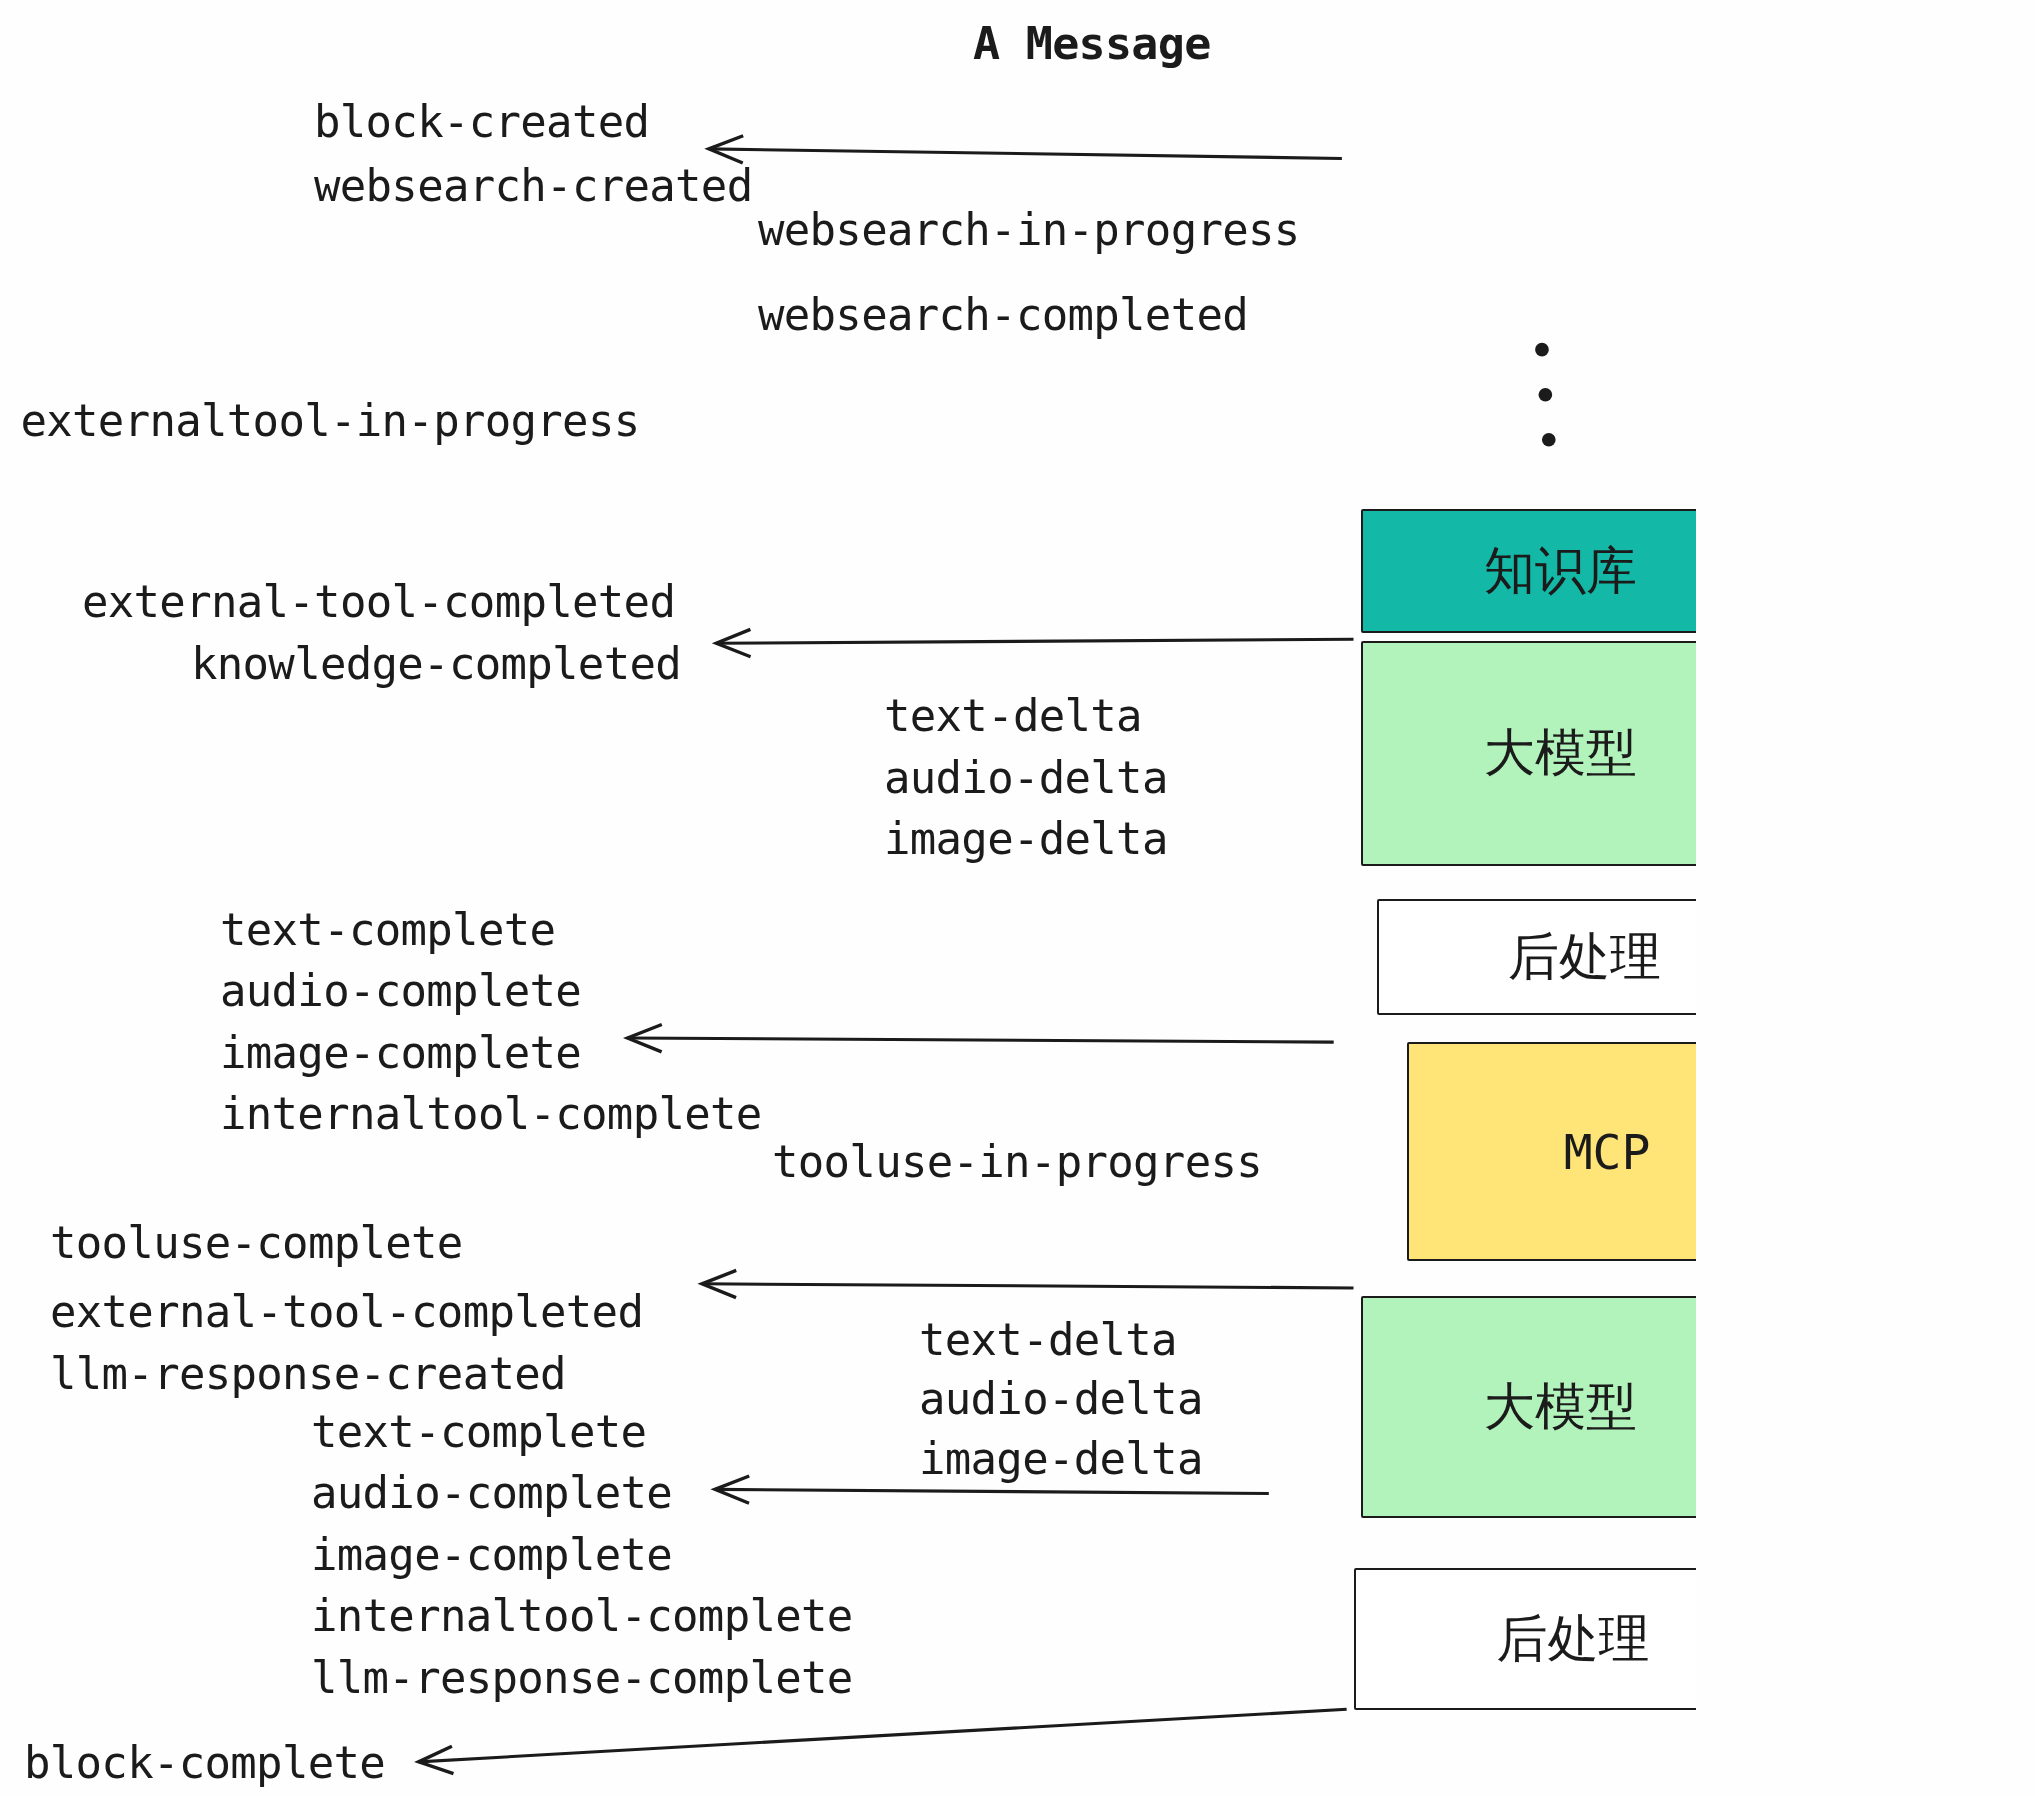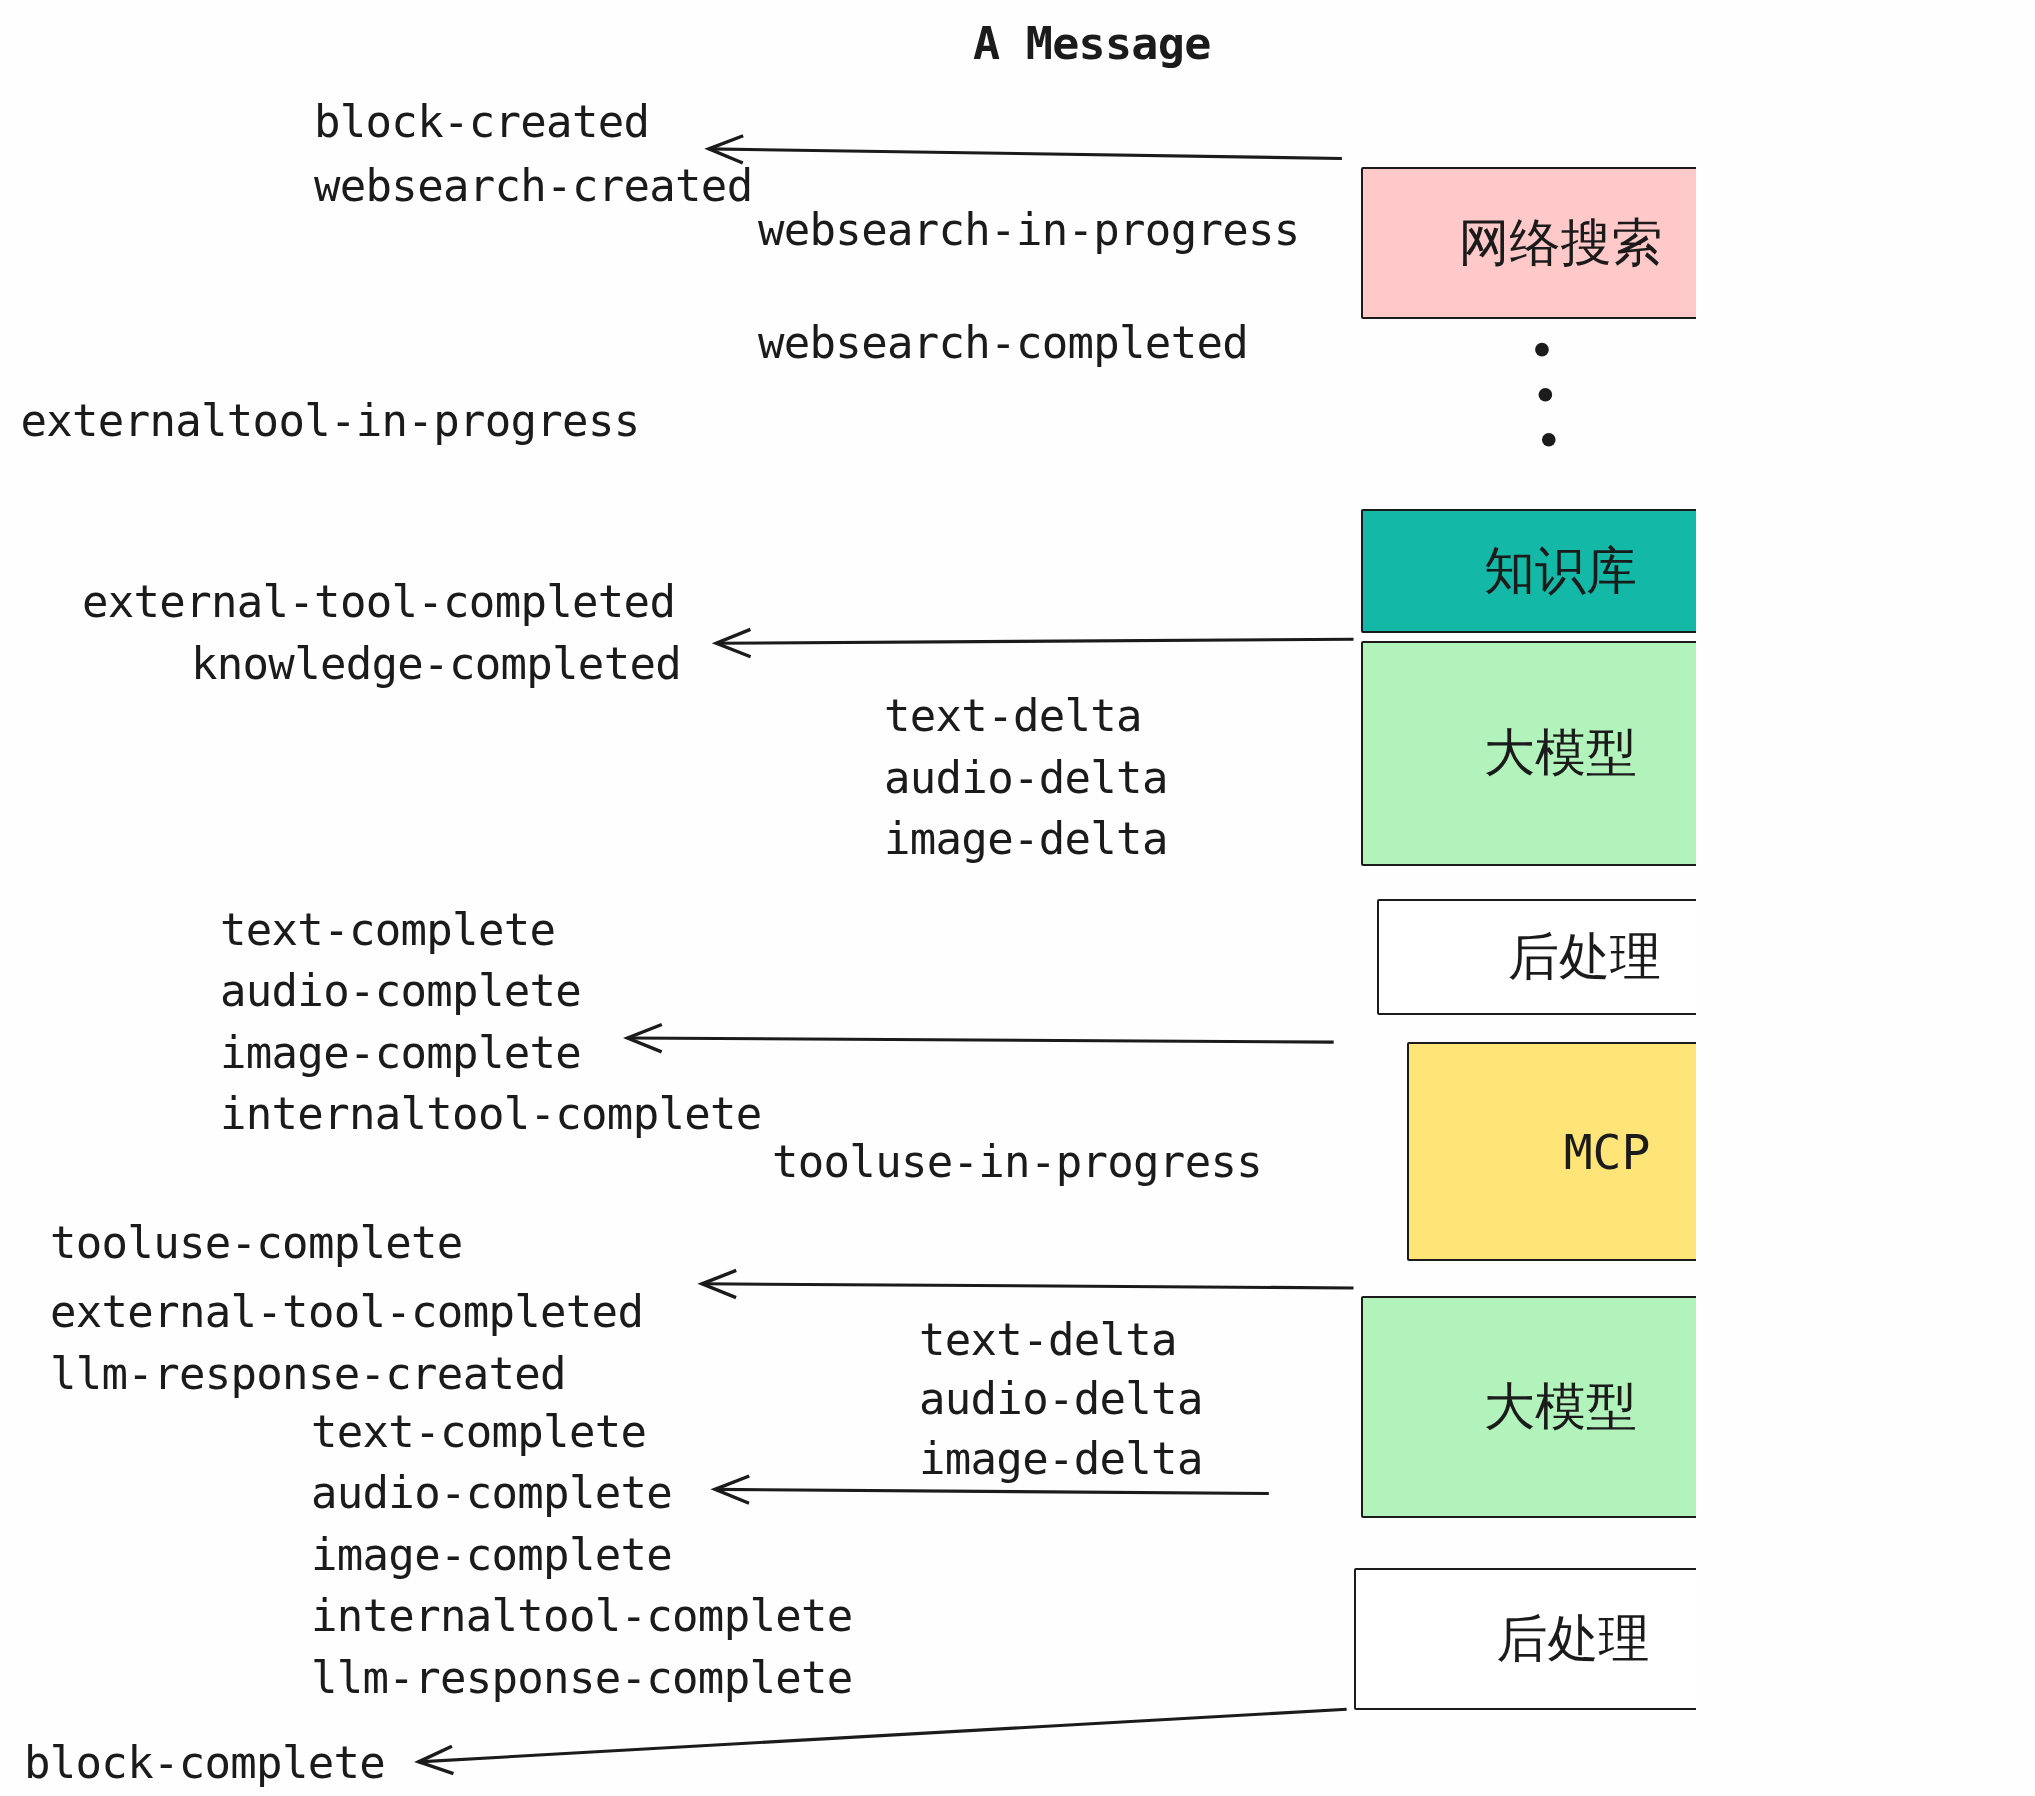--- a/index.html
+++ b/index.html
@@ -102,32 +102,29 @@
   <div class="ev" style="left:50px; top:1287px;">external-tool-completed</div>
   <div class="ev" style="left:50px; top:1349px;">llm-response-created</div>
   <div class="ev" style="left:311px; top:1407px;">text-complete</div>
   <div class="ev" style="left:311px; top:1468px;">audio-complete</div>
   <div class="ev" style="left:311px; top:1530px;">image-complete</div>
   <div class="ev" style="left:311px; top:1591px;">internaltool-complete</div>
   <div class="ev" style="left:311px; top:1653px;">llm-response-complete</div>
   <div class="ev" style="left:24px; top:1738px;">block-complete</div>
 
   <div class="ev" style="left:758px; top:205px;">websearch-in-progress</div>
-  <div class="ev" style="left:758px; top:290px;margin-top:28px;">websearch-completed</div>
+  <div class="ev" style="left:758px; top:290px;">websearch-completed</div>
   <div class="ev" style="left:884px; top:691px;">text-delta</div>
   <div class="ev" style="left:884px; top:753px;">audio-delta</div>
   <div class="ev" style="left:884px; top:814px;">image-delta</div>
   <div class="ev" style="left:772px; top:1137px;">tooluse-in-progress</div>
   <div class="ev" style="left:919px; top:1315px;">text-delta</div>
   <div class="ev" style="left:919px; top:1374px;">audio-delta</div>
   <div class="ev" style="left:919px; top:1434px;">image-delta</div>
 
-  <div class="box" style="left: 1361px; top: 167px; width: 399px; height: 152px; background-color: rgb(255, 201, 201);">
-    <span class="box-label">网络搜索</span>
-  </div>
   <div class="box" style="left: 1361px; top: 509px; width: 399px; height: 124px; background-color: #14b8a6;">
     <span class="box-label">知识库</span>
   </div>
   <div class="box" style="left: 1361px; top: 641px; width: 399px; height: 225px; background-color: rgb(178, 242, 187);">
     <span class="box-label">大模型</span>
   </div>
   <div class="box" style="left: 1377px; top: 899px; width: 415px; height: 116px; background-color: rgb(255, 255, 255);">
     <span class="box-label">后处理</span>
   </div>
   <div class="box" style="left: 1367px; top: 1042px; width: 400px; height: 219px; background-color: rgb(255, 228, 119); margin-left: 40px;">

